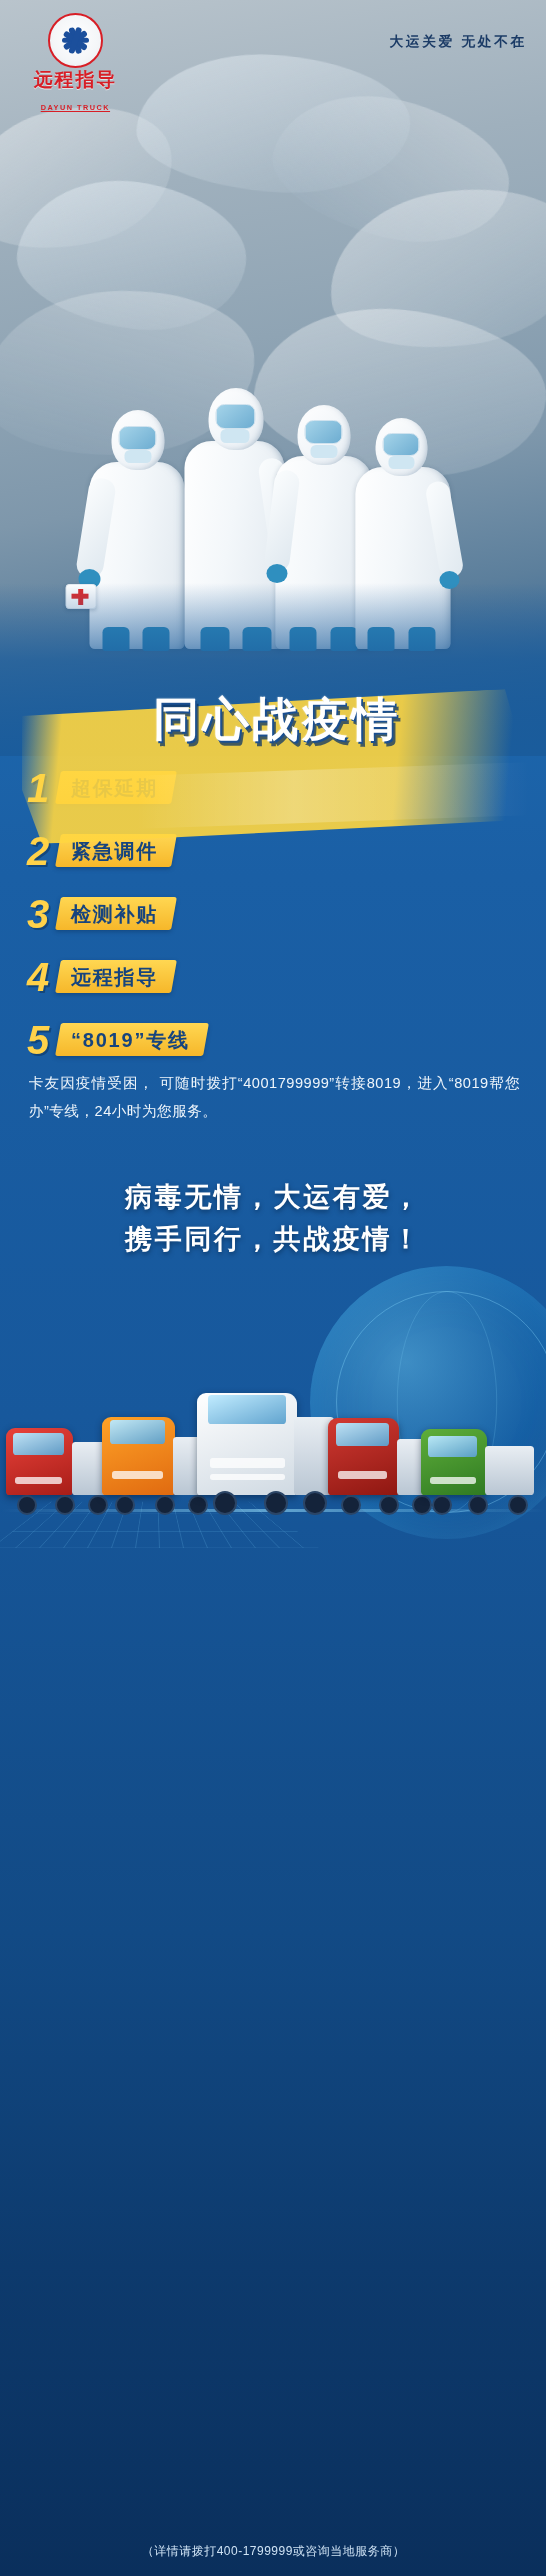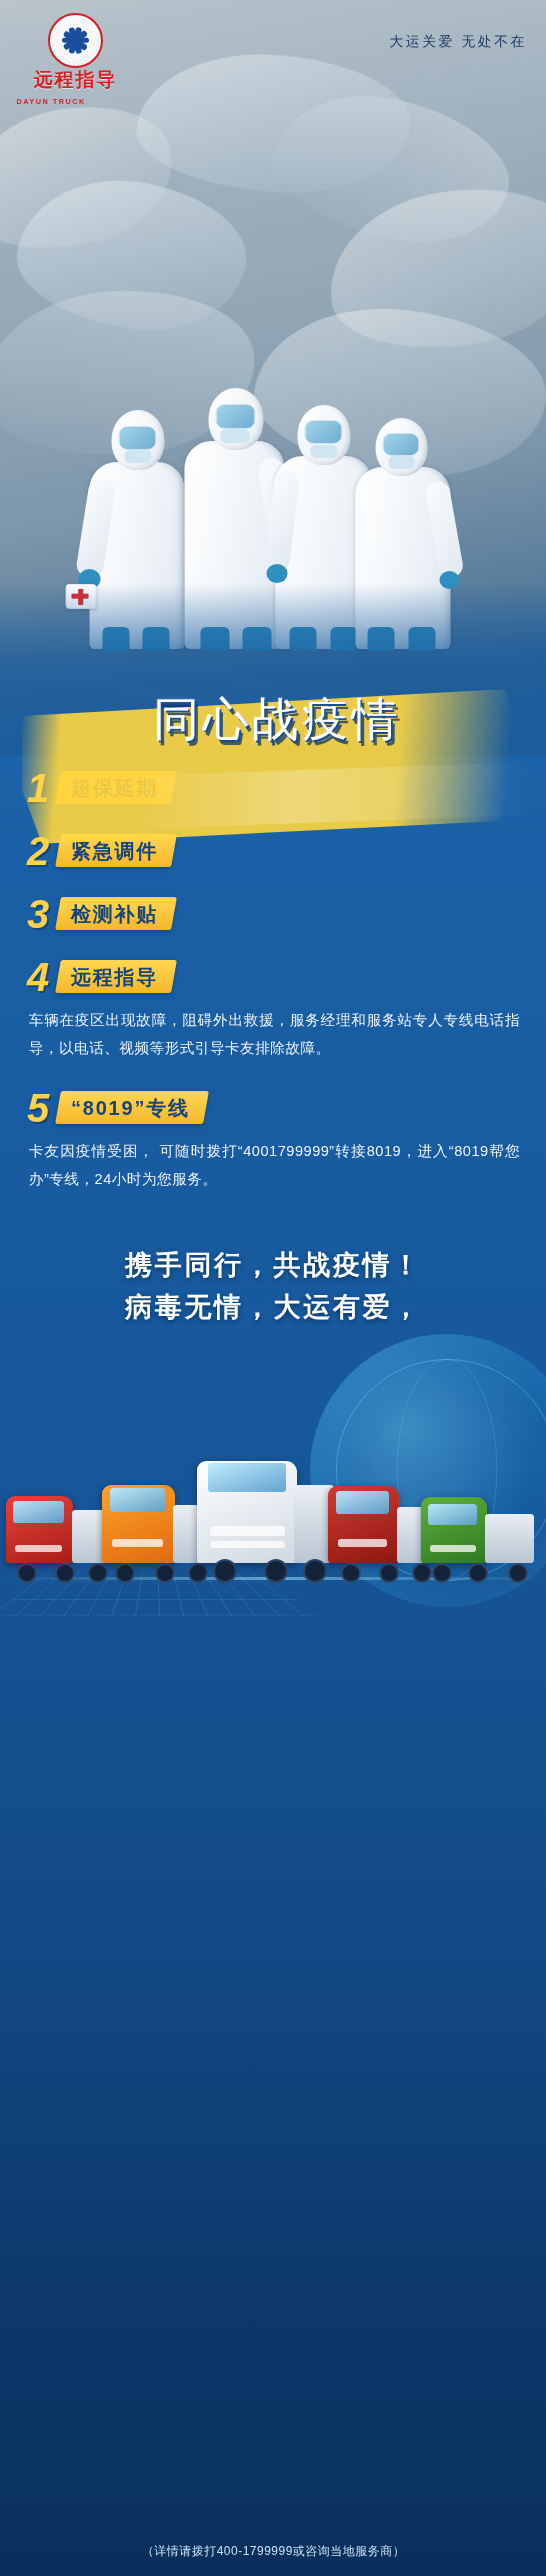--- a/index.html
+++ b/index.html
@@ -78,32 +78,34 @@
     text-align: center;
     font-size: 19px;
     font-weight: 700;
     color: #d81e26;
     letter-spacing: 1.8px;
     line-height: 1;
     text-shadow: 0 0.9px 0 rgba(255,255,255,.6);
   }
   .logo-en {
     display: block;
+    text-align: center;
     font-size: 7.3px;
     font-weight: 700;
     color: #d81e26;
     letter-spacing: 1.5px;
-    margin-top: 8px;
+    margin-top: 14px;
+    text-decoration: underline;
   }
   .hero-slogan {
     position: absolute;
     right: 20px; top: 33px;
     z-index: 8;
     font-size: 13.7px;
-    font-weight: 400;
+    font-weight: 700;
     color: #1b3b66;
     letter-spacing: 2.7px;
   }
 
   
   .team {
     position: absolute;
     left: 50%;
     bottom: 107px;
     transform: translateX(-50%);
@@ -198,21 +200,21 @@
   .brush2 {
     position: absolute;
     left: 137px; top: 77px;
     width: 392px; height: 53px;
     background: linear-gradient(90deg, rgba(255,255,255,.0), rgba(255,255,255,.25) 40%, rgba(255,255,255,0));
     transform: skewY(-2deg);
     z-index: -1;
   }
   .title-l1, .title-l2 {
     font-size: 46px;
-    font-weight: 400;
+    font-weight: 700;
     letter-spacing: 3.6px;
     line-height: 1.18;
     color: #ffffff;
     text-shadow:
       1.8px 1.8px 0 #1a4f90,
       3.6px 4.6px 0 rgba(12,52,100,.75),
       0 0 1.8px rgba(255,255,255,.6);
     font-family: "Liberation Sans", sans-serif;
   }
   .title-l1 { padding-left: 7.3px; }
@@ -489,38 +491,37 @@
       </div>
     </div>
 
     <div class="section">
       <div class="sec-head">
         <div class="sec-num">4</div>
         <div class="sec-tag">
           <span>远程指导</span>
         </div>
       </div>
-      <div class="sec-body">车辆在疫区出现故障，阻碍外出救援，服务经理和服务站专人专线电话指导，以电话、视频等形式引导卡友排除故障。</div>
     </div>
 
     <div class="section">
       <div class="sec-head">
         <div class="sec-num">5</div>
         <div class="sec-tag">
           <span>“8019”专线</span>
         </div>
       </div>
       <div class="sec-body">卡友因疫情受困， 可随时拨打“4001799999”转接8019，进入“8019帮您办”专线，24小时为您服务。</div>
     </div>
 
   </div>
 
   <div class="footer-slogan">
+    <div>病毒无情，大运有爱，</div>
     <div>携手同行，共战疫情！</div>
-    <div>病毒无情，大运有爱，</div>
   </div>
 
   <div class="truckzone">
     <div class="globe"></div>
     <div class="grid"></div>
     <div class="road"></div>
 
     <div class="trucks">
 
       <div class="truck" style="left:5.5px; width:109px; height:107px;">

